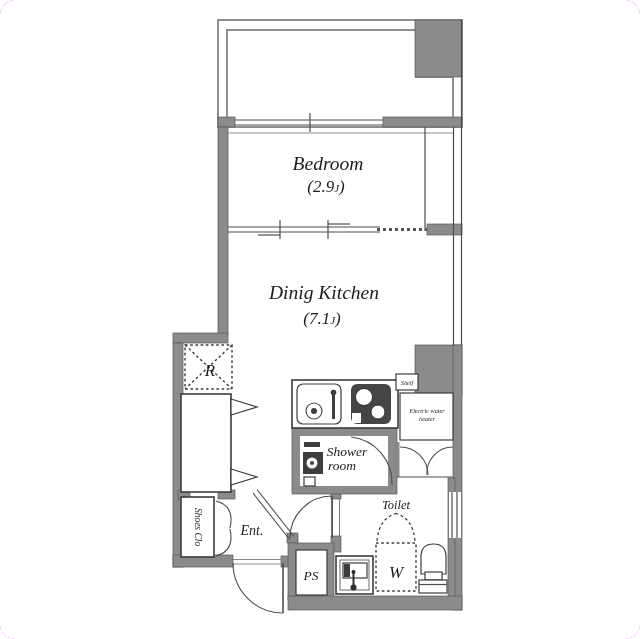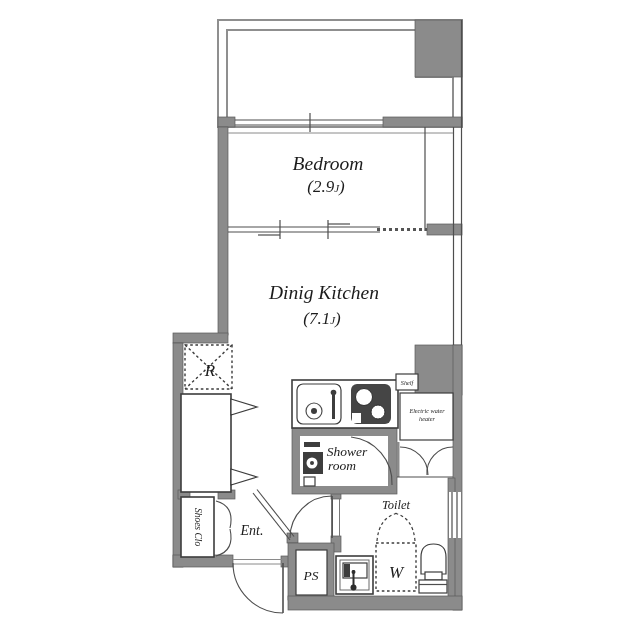--- a/index.html
+++ b/index.html
@@ -1,16 +1,16 @@
 <!DOCTYPE html>
 <html><head>
 <meta charset="utf-8">
 <style>
   html,body{margin:0;padding:0;background:#fff;}
-  .stage{position:relative;width:640px;height:639px;background:#d946ef;overflow:hidden;}
+  .stage{position:relative;width:640px;height:639px;background:#d946ef;overflow:hidden;border-radius:15px;}
   svg{display:block;}
   .lbl{font-family:"Liberation Serif","DejaVu Serif",serif;font-style:italic;fill:#1c1c1c;text-anchor:middle;}
   .f20{font-size:19.5px;}
   .f17{font-size:17px;}
   .f14{font-size:14px;}
   .f13{font-size:13.5px;}
   .f12{font-size:12.5px;}
   .f9{font-size:9.5px;}
   .f6{font-size:6.2px;}
   .unit{font-size:11px;}

